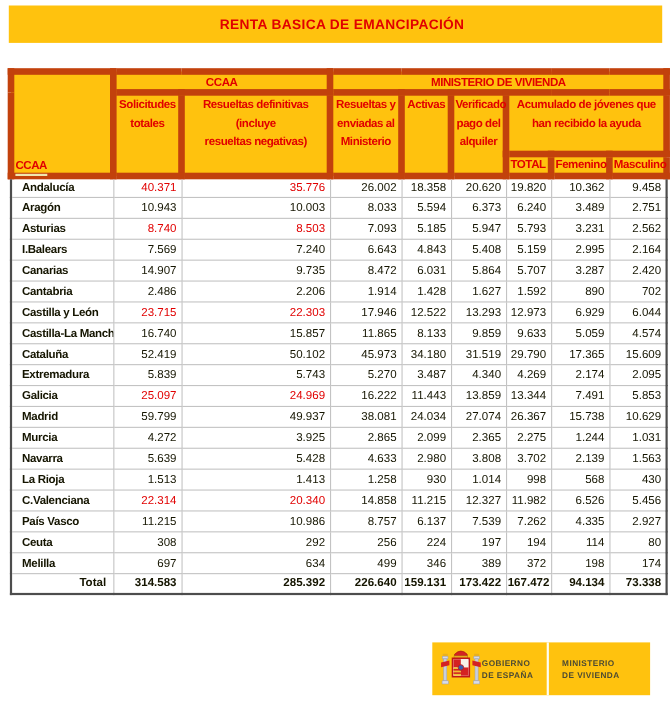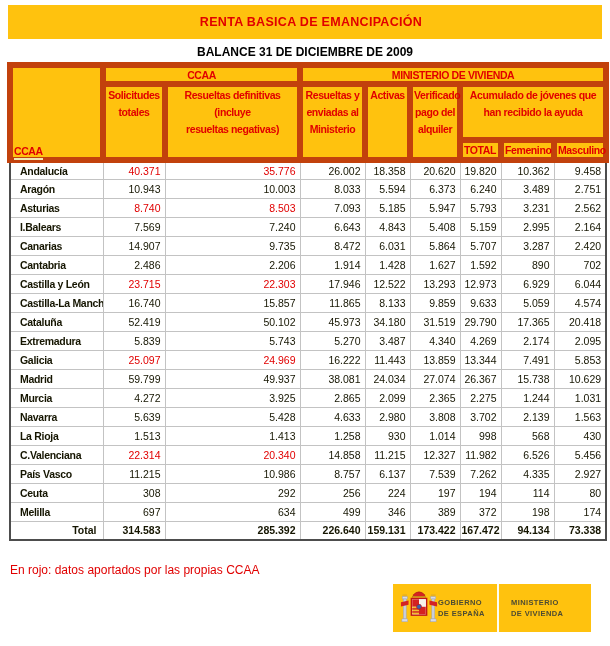--- a/index.html
+++ b/index.html
@@ -85,21 +85,20 @@
 </style>
 </head>
 <body>
 
 <div class="page">
 
   <div class="banner">
     <span>RENTA BASICA DE EMANCIPACIÓN</span>
   </div>
 
-  <div class="subtitle">BALANCE 31 DE DICIEMBRE DE 2009</div>
 
   <table class="balance">
     <colgroup>
       <col style="width:93px">
         <col style="width:62px">
         <col style="width:135px">
       <col style="width:65px">
         <col style="width:45px">
         <col style="width:50px">
       <col style="width:41px">
@@ -224,21 +223,21 @@
         </tr>
         <tr>
           <td class="rname">Cataluña</td>
           <td class="num">52.419</td>
           <td class="num">50.102</td>
           <td class="num">45.973</td>
           <td class="num">34.180</td>
           <td class="num">31.519</td>
           <td class="num">29.790</td>
           <td class="num">17.365</td>
-          <td class="num">20.418</td>
+          <td class="num">15.609</td>
         </tr>
         <tr>
           <td class="rname">Extremadura</td>
           <td class="num">5.839</td>
           <td class="num">5.743</td>
           <td class="num">5.270</td>
           <td class="num">3.487</td>
           <td class="num">4.340</td>
           <td class="num">4.269</td>
           <td class="num">2.174</td>
@@ -350,21 +349,20 @@
           <td class="num">226.640</td>
           <td class="num">159.131</td>
           <td class="num">173.422</td>
           <td class="num">167.472</td>
           <td class="num">94.134</td>
           <td class="num">73.338</td>
         </tr>
       </tbody>
   </table>
 
-  <div class="footnote">En rojo: datos aportados por las propias CCAA</div>
 
   <div class="logo">
     <div class="logo-left">
       <span class="coa">
         <svg viewBox="0 0 40 42" width="38" height="40" aria-hidden="true">
 
           <rect x="2.6" y="6.6" width="4.8" height="2.2" fill="#E8B020"></rect>
           <rect x="32.6" y="6.6" width="4.8" height="2.2" fill="#E8B020"></rect>
 
           <g stroke="#9AA0B8" stroke-width="0.5">

